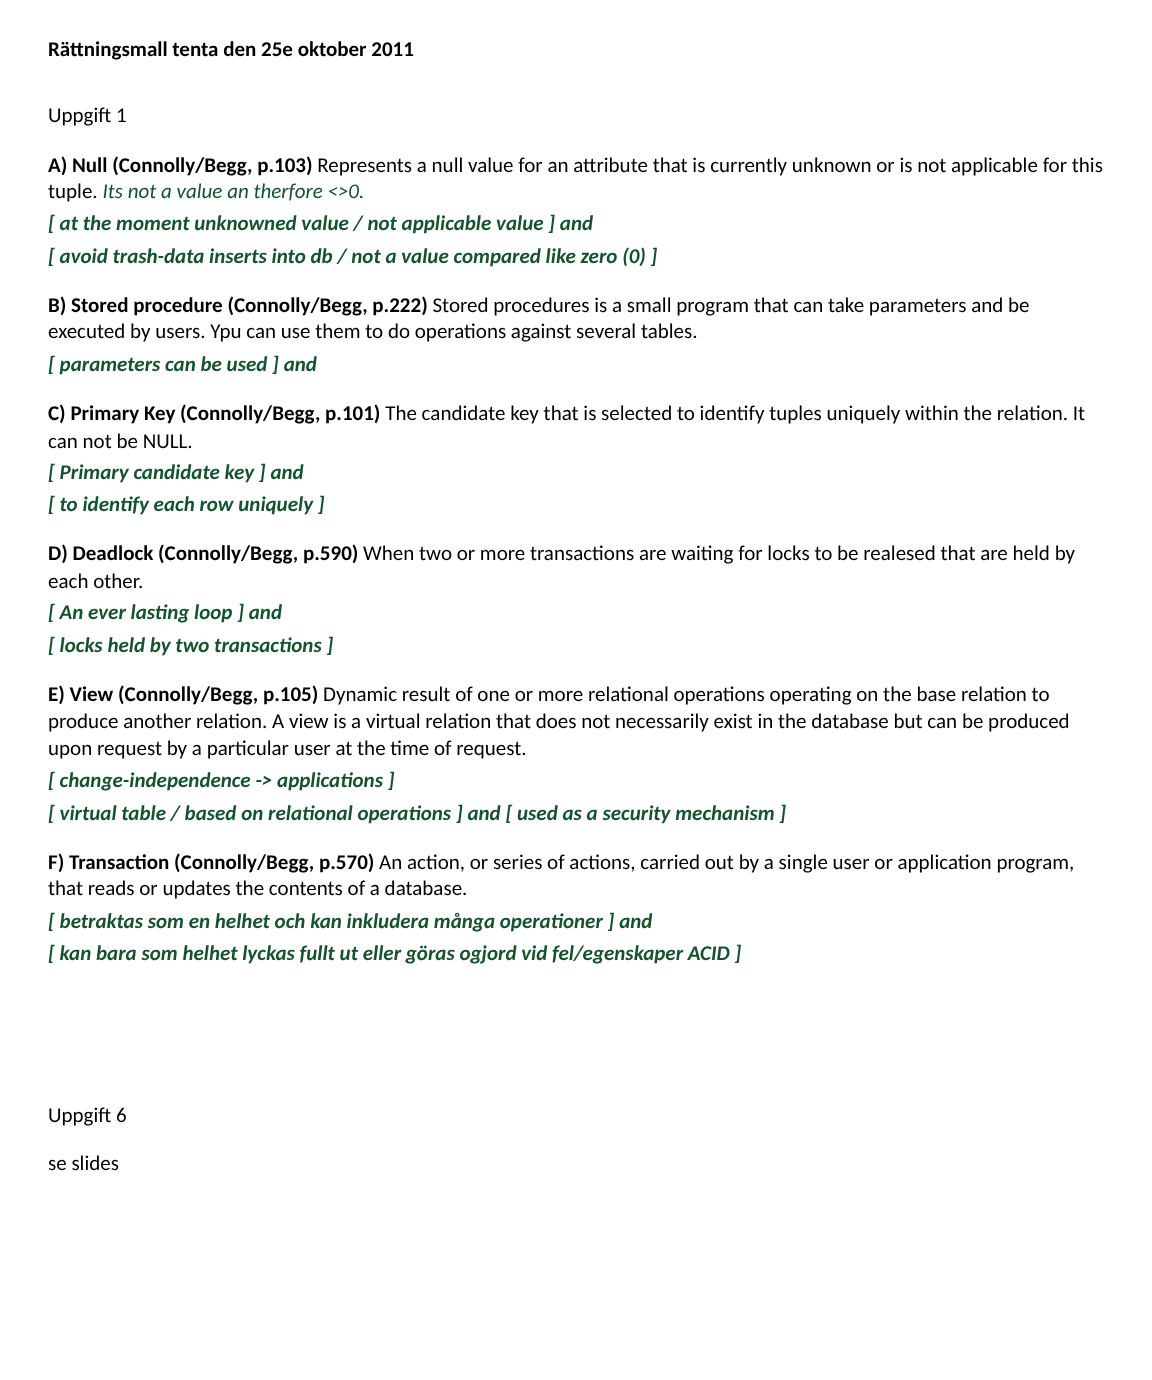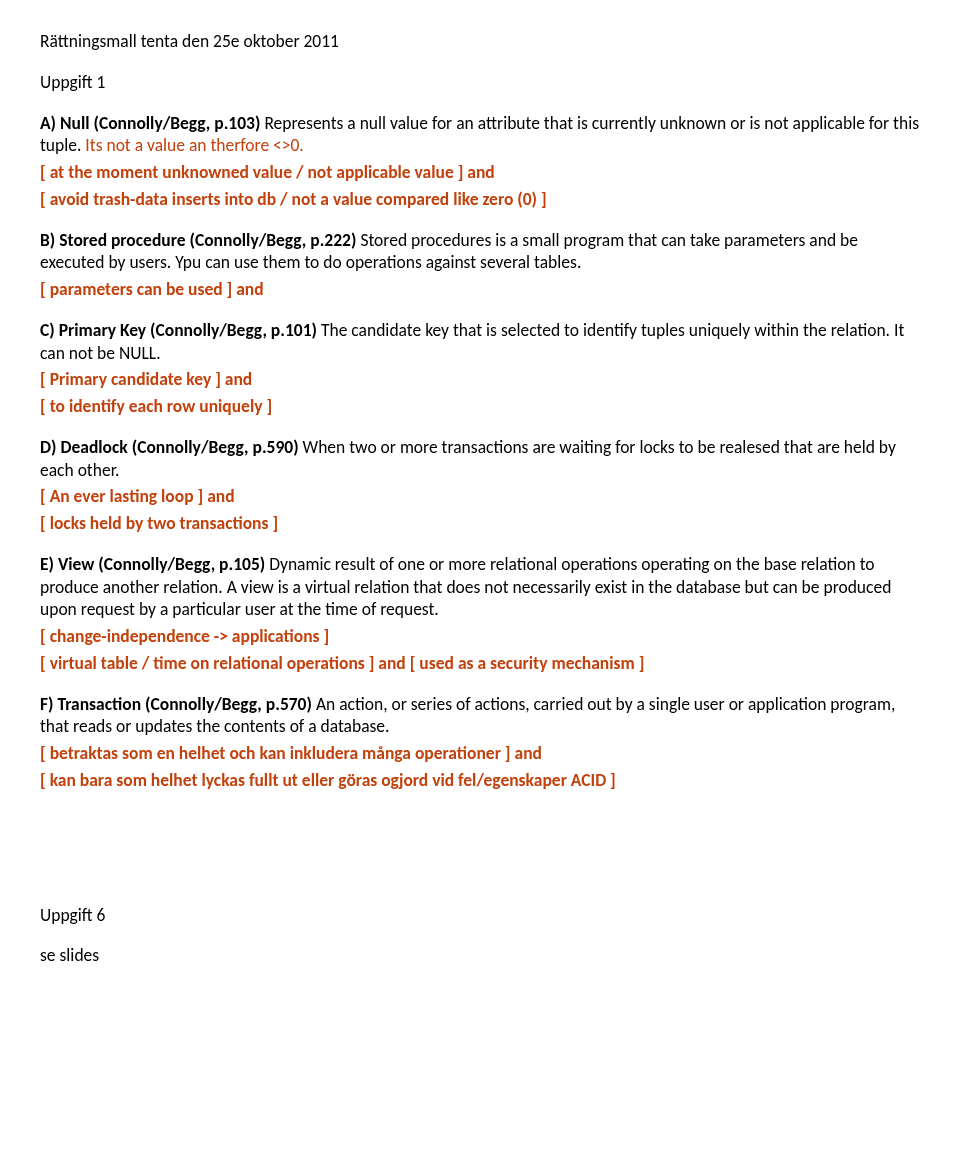--- a/index.html
+++ b/index.html
@@ -5,23 +5,23 @@
     body {
       font-family: Calibri, Arial, sans-serif;
       font-size: 17.5px;
       line-height: 1.3;
       color: #000;
       background: #fff;
       margin: 0;
       padding: 30px 40px;
       width: 880px;
     }
-    .red { color: #c2410c; }
+    .red { color: #14532d; font-style: italic; }
     .bold { font-weight: 700; }
-    .title { font-weight: 400; margin-bottom: 18px; }
+    .title { font-weight: 700; margin-bottom: 32px; }
     .sub { margin-bottom: 18px; }
     p { margin: 0 0 4px 0; }
     .section { margin-bottom: 18px; }
     .gap { margin-bottom: 32px; }
     .big-gap { height: 80px; }
   </style>
 </head>
 <body>
 
 <p class="title">Rättningsmall tenta den 25e oktober 2011</p>
@@ -57,21 +57,21 @@
   </p>
   <p class="red bold">[ An ever lasting loop ] and</p>
   <p class="red bold">[ locks held by two transactions ]</p>
 </div>
 
 <div class="section">
   <p>
     <span class="bold">E) View (Connolly/Begg, p.105)</span><span> Dynamic result of one or more relational operations operating on the base relation to produce another relation. A view is a virtual relation that does not necessarily exist in the database but can be produced upon request by a particular user at the time of request.</span>
   </p>
   <p class="red bold">[ change-independence -&gt; applications ]</p>
-  <p class="red bold">[ virtual table / time on relational operations ] and [ used as a security mechanism ]</p>
+  <p class="red bold">[ virtual table / based on relational operations ] and [ used as a security mechanism ]</p>
 </div>
 
 <div class="gap">
   <p>
     <span class="bold">F) Transaction (Connolly/Begg, p.570)</span><span> An action, or series of actions, carried out by a single user or application program, that reads or updates the contents of a database.</span>
   </p>
   <p class="red bold">[ betraktas som en helhet och kan inkludera många operationer ] and</p>
   <p class="red bold">[ kan bara som helhet lyckas fullt ut eller göras ogjord vid fel/egenskaper ACID ]</p>
 </div>
 

